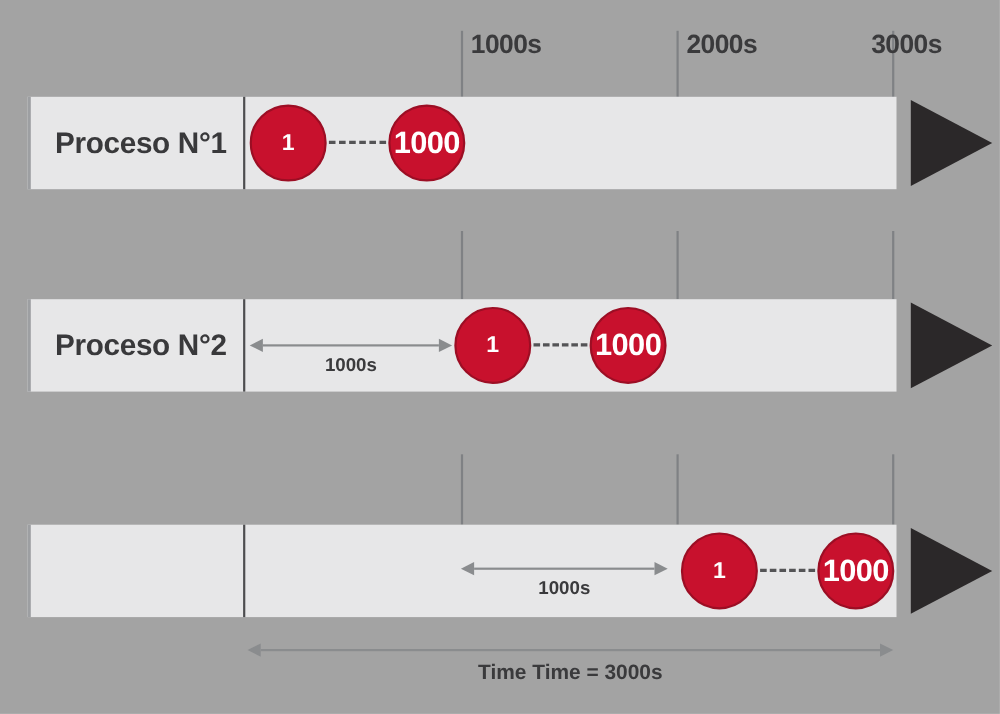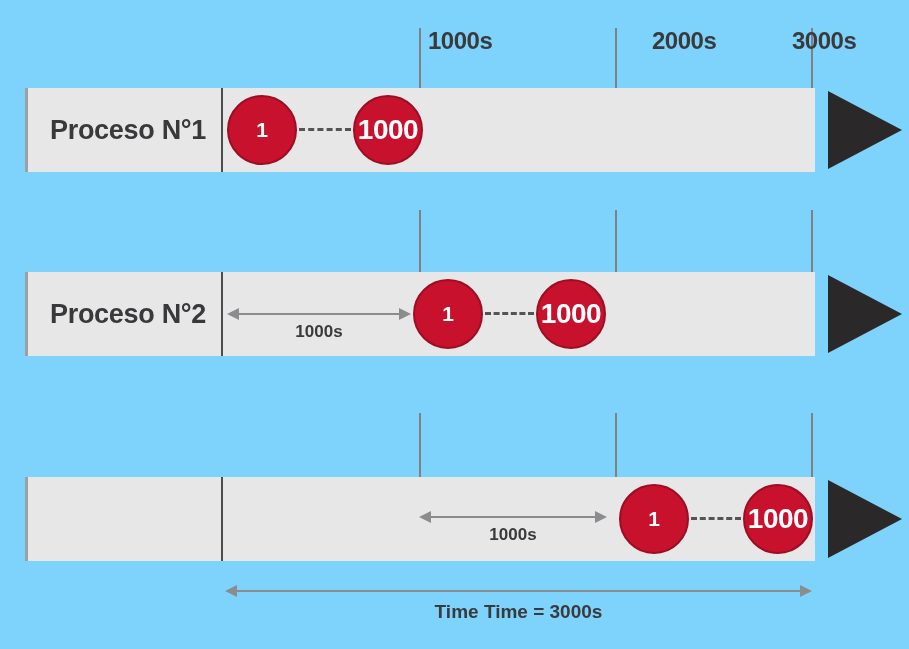--- a/index.html
+++ b/index.html
@@ -1,19 +1,19 @@
 <!DOCTYPE html>
 <html><head>
 <meta charset="utf-8">
 <style>
   html,body{margin:0;padding:0;background:#ffffff;}
   .canvas{
     position:relative;
     width:909px;height:649px;
-    background:#7dd3fc;
+    background:#a3a3a3;
     font-family:"Liberation Sans", sans-serif;
     overflow:hidden;
   }
   
   .tick{position:absolute;width:2px;background:#7f8184;}
   .tick-label{
     position:absolute;font-size:24px;font-weight:bold;color:#3a3a3c;
     white-space:nowrap;letter-spacing:-0.5px;
   }
   
@@ -56,21 +56,21 @@
 </style>
 </head>
 <body>
 
 <div class="canvas">
 
   <div class="tick" style="left:419px;top:28px;height:60px;"></div>
   <div class="tick" style="left:615px;top:28px;height:60px;"></div>
   <div class="tick" style="left:811px;top:28px;height:60px;"></div>
   <div class="tick-label" style="left:428px;top:27px;">1000s</div>
-  <div class="tick-label" style="left:652px;top:27px;">2000s</div>
+  <div class="tick-label" style="left:624px;top:27px;">2000s</div>
   <div class="tick-label" style="left:792px;top:27px;">3000s</div>
 
   <div class="row" style="top:88px;">
     <div class="bar"></div>
     <div class="left-edge"></div>
     <div class="divider"></div>
     <div class="row-label">Proceso N°1</div>
     <div class="circle start" style="left:227px;">1</div>
     <div class="dash" style="left:299px;width:52px;"></div>
     <div class="circle end" style="left:353px;">1000</div>

